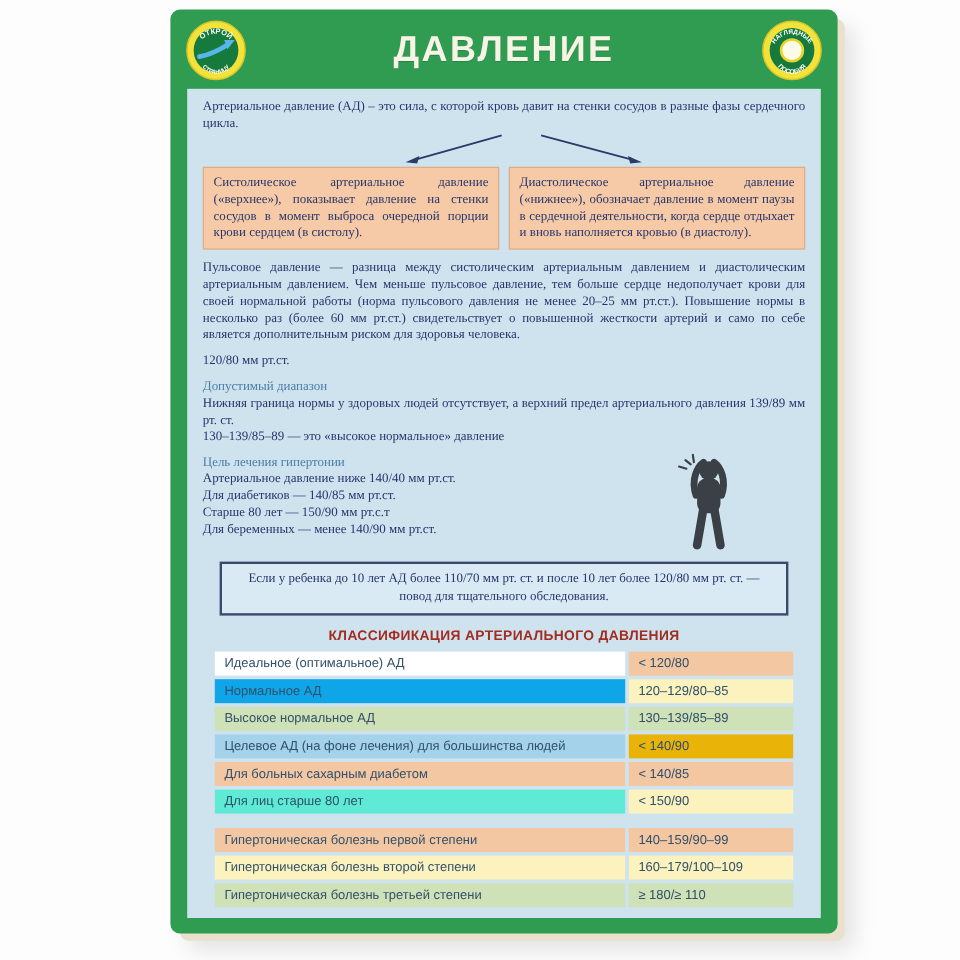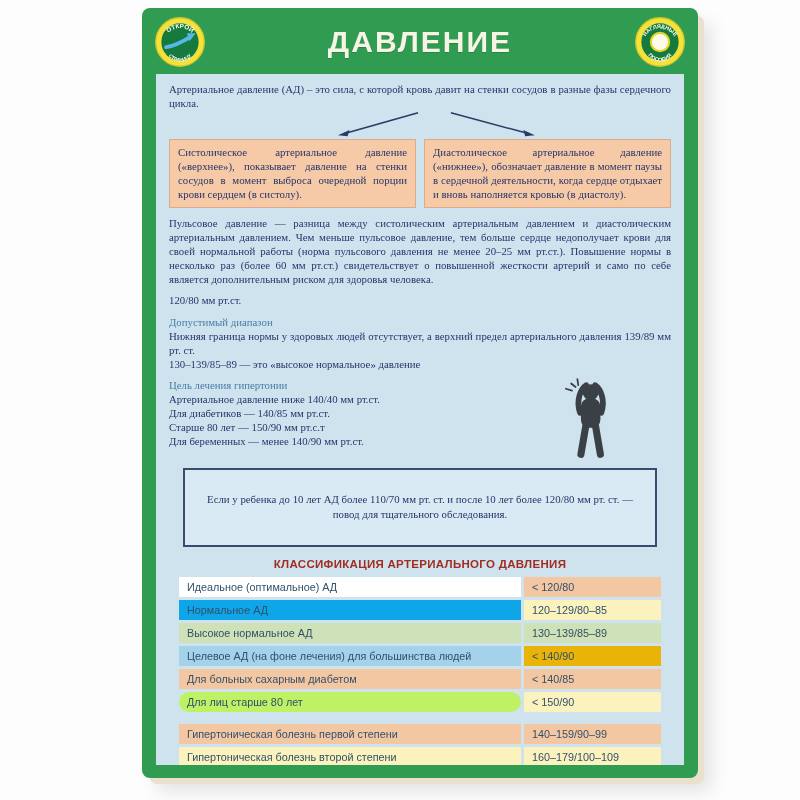--- a/index.html
+++ b/index.html
@@ -30,21 +30,21 @@
     text-align:justify;line-height:1.28;
   }
   .pulse{margin:8px 0 0;text-align:justify;}
   .section{margin-top:7px;}
   .sec-h{color:#4a7da6;}
   .goal-row{display:flex;align-items:flex-start;gap:16px;}
   .goal-row .grow{flex:1;}
   .person{width:62px;height:82px;margin:6px 52px 0 0;flex:0 0 auto;}
   .note{
     margin:9px 14px 0;border:2px solid #3a4a6e;background:#d9eaf4;
-    padding:22px 14px;text-align:center;line-height:1.45;
+    padding:5px 14px;text-align:center;line-height:1.45;
   }
   .tbl-title{
     margin-top:10px;text-align:center;font-family:"Liberation Sans",sans-serif;
     font-weight:bold;font-size:11.5px;color:#a22c20;letter-spacing:0.3px;
   }
   .tbl{margin:5px 10px 0;font-family:"Liberation Sans",sans-serif;font-size:10.8px;color:#31506b;}
   .trow{display:flex;gap:3px;margin-top:3px;height:20px;}
   .tcell-label{flex:1;display:flex;align-items:center;padding-left:8px;}
   .tcell-value{width:137px;display:flex;align-items:center;padding-left:8px;box-sizing:border-box;}
   .tbl-gap{height:9px;}
@@ -158,21 +158,21 @@
       </div>
       <div class="trow">
         <div class="tcell-label" style="background-color: rgb(164, 210, 235);">Целевое АД (на фоне лечения) для большинства людей</div>
         <div class="tcell-value" style="background-color: #eab308;">&lt; 140/90</div>
       </div>
       <div class="trow">
         <div class="tcell-label" style="background-color: rgb(244, 199, 163);">Для больных сахарным диабетом</div>
         <div class="tcell-value" style="background-color: rgb(244, 199, 163);">&lt; 140/85</div>
       </div>
       <div class="trow">
-        <div class="tcell-label" style="background-color: #bef264; border-radius: 10px;">Для лиц старше 80 лет</div>
+        <div class="tcell-label" style="background-color: #5eead4;">Для лиц старше 80 лет</div>
         <div class="tcell-value" style="background-color: rgb(251, 242, 189);">&lt; 150/90</div>
       </div>
 
       <div class="tbl-gap"></div>
 
       <div class="trow">
         <div class="tcell-label" style="background-color: rgb(244, 199, 163);">Гипертоническая болезнь первой степени</div>
         <div class="tcell-value" style="background-color: rgb(244, 199, 163);">140–159/90–99</div>
       </div>
       <div class="trow">

